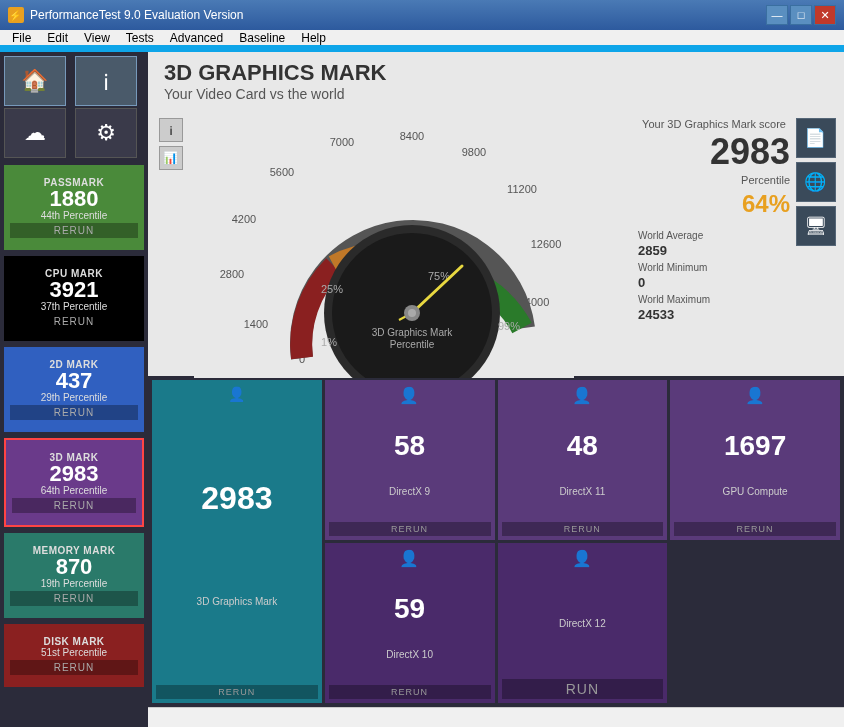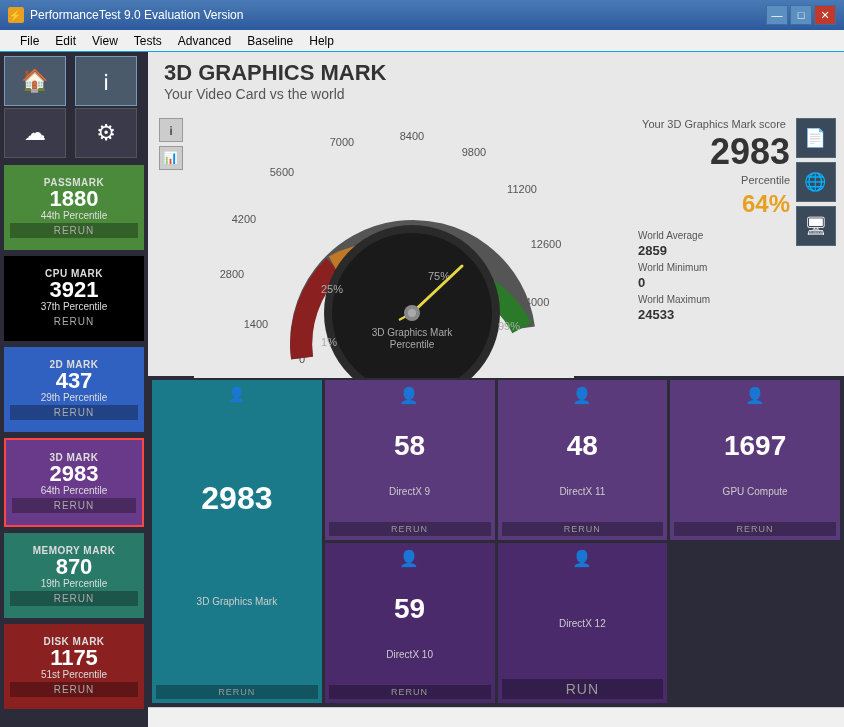--- a/index.html
+++ b/index.html
@@ -20,22 +20,22 @@
     .title-bar-controls { display: flex; gap: 2px; }
     .title-btn { width: 22px; height: 20px; background: #5a8fc0; border: 1px solid #3a6fa0; color: white; font-size: 11px; display: flex; align-items: center; justify-content: center; cursor: pointer; }
     .title-btn.close { background: #c0392b; }
 
     
     .menu-bar {
       background: #f0f0f0;
       height: 22px;
       display: flex;
       align-items: center;
-      padding: 0 12px;
-      border-bottom: 1px solid #0ea5e9;
+      padding: 0 4px;
+      border-bottom: 7px solid #0ea5e9;
     }
     .menu-item {
       padding: 2px 8px;
       font-size: 12px;
       color: #000;
       cursor: pointer;
     }
 
     
     .app-body {
@@ -348,21 +348,20 @@
 
     <div class="score-tile teal">
       <div class="tile-label">MEMORY MARK</div>
       <div class="tile-score">870</div>
       <div class="tile-percentile">19th Percentile</div>
       <div class="tile-rerun">RERUN</div>
     </div>
 
     <div class="score-tile red">
       <div class="tile-label">DISK MARK</div>
-      <div class="tile-score">1175</div>
       <div class="tile-percentile">51st Percentile</div>
       <div class="tile-rerun">RERUN</div>
     </div>
   </div>
 
   <div class="main-content">
 
     <div class="content-header">
       <h1>3D GRAPHICS MARK</h1>
       <p>Your Video Card vs the world</p>

